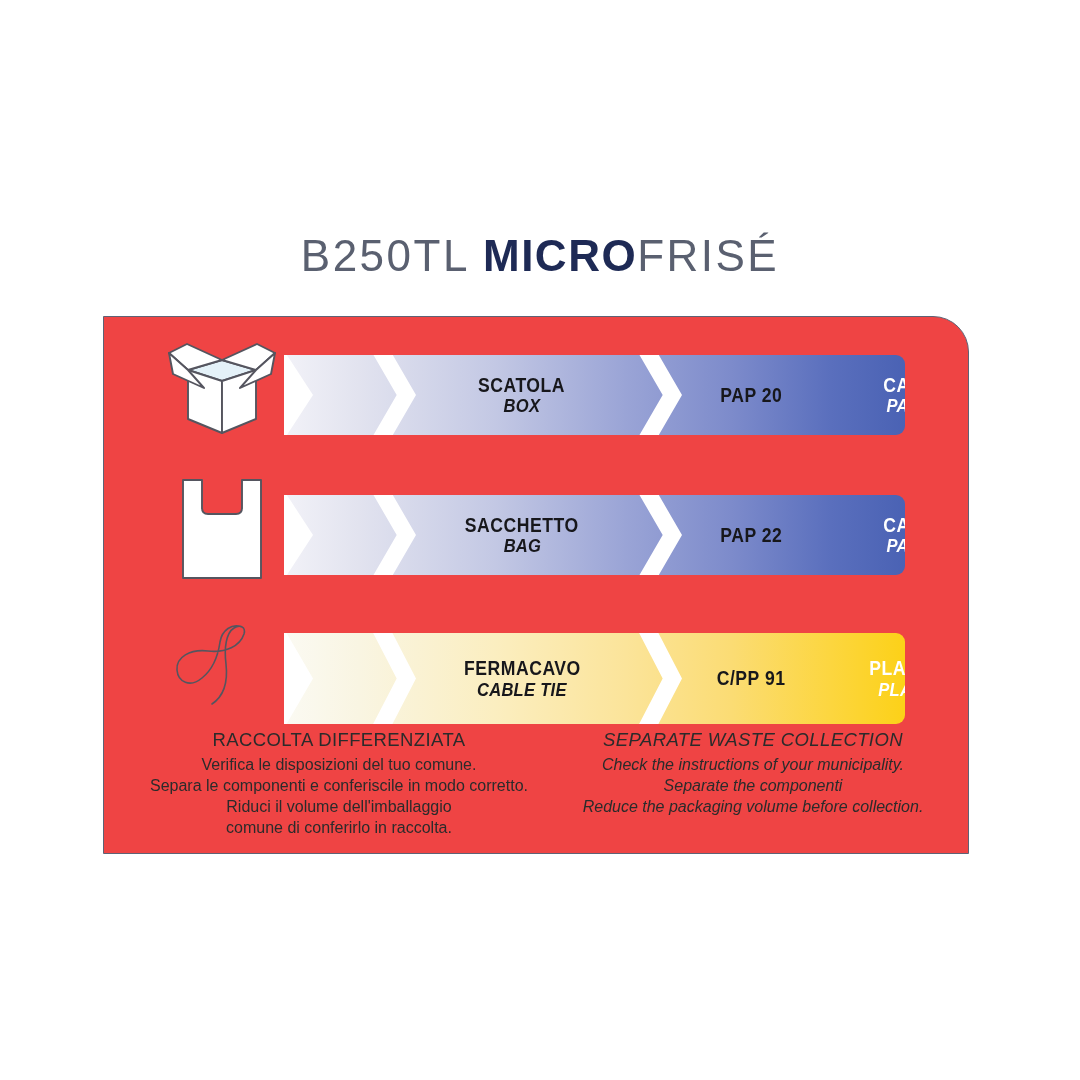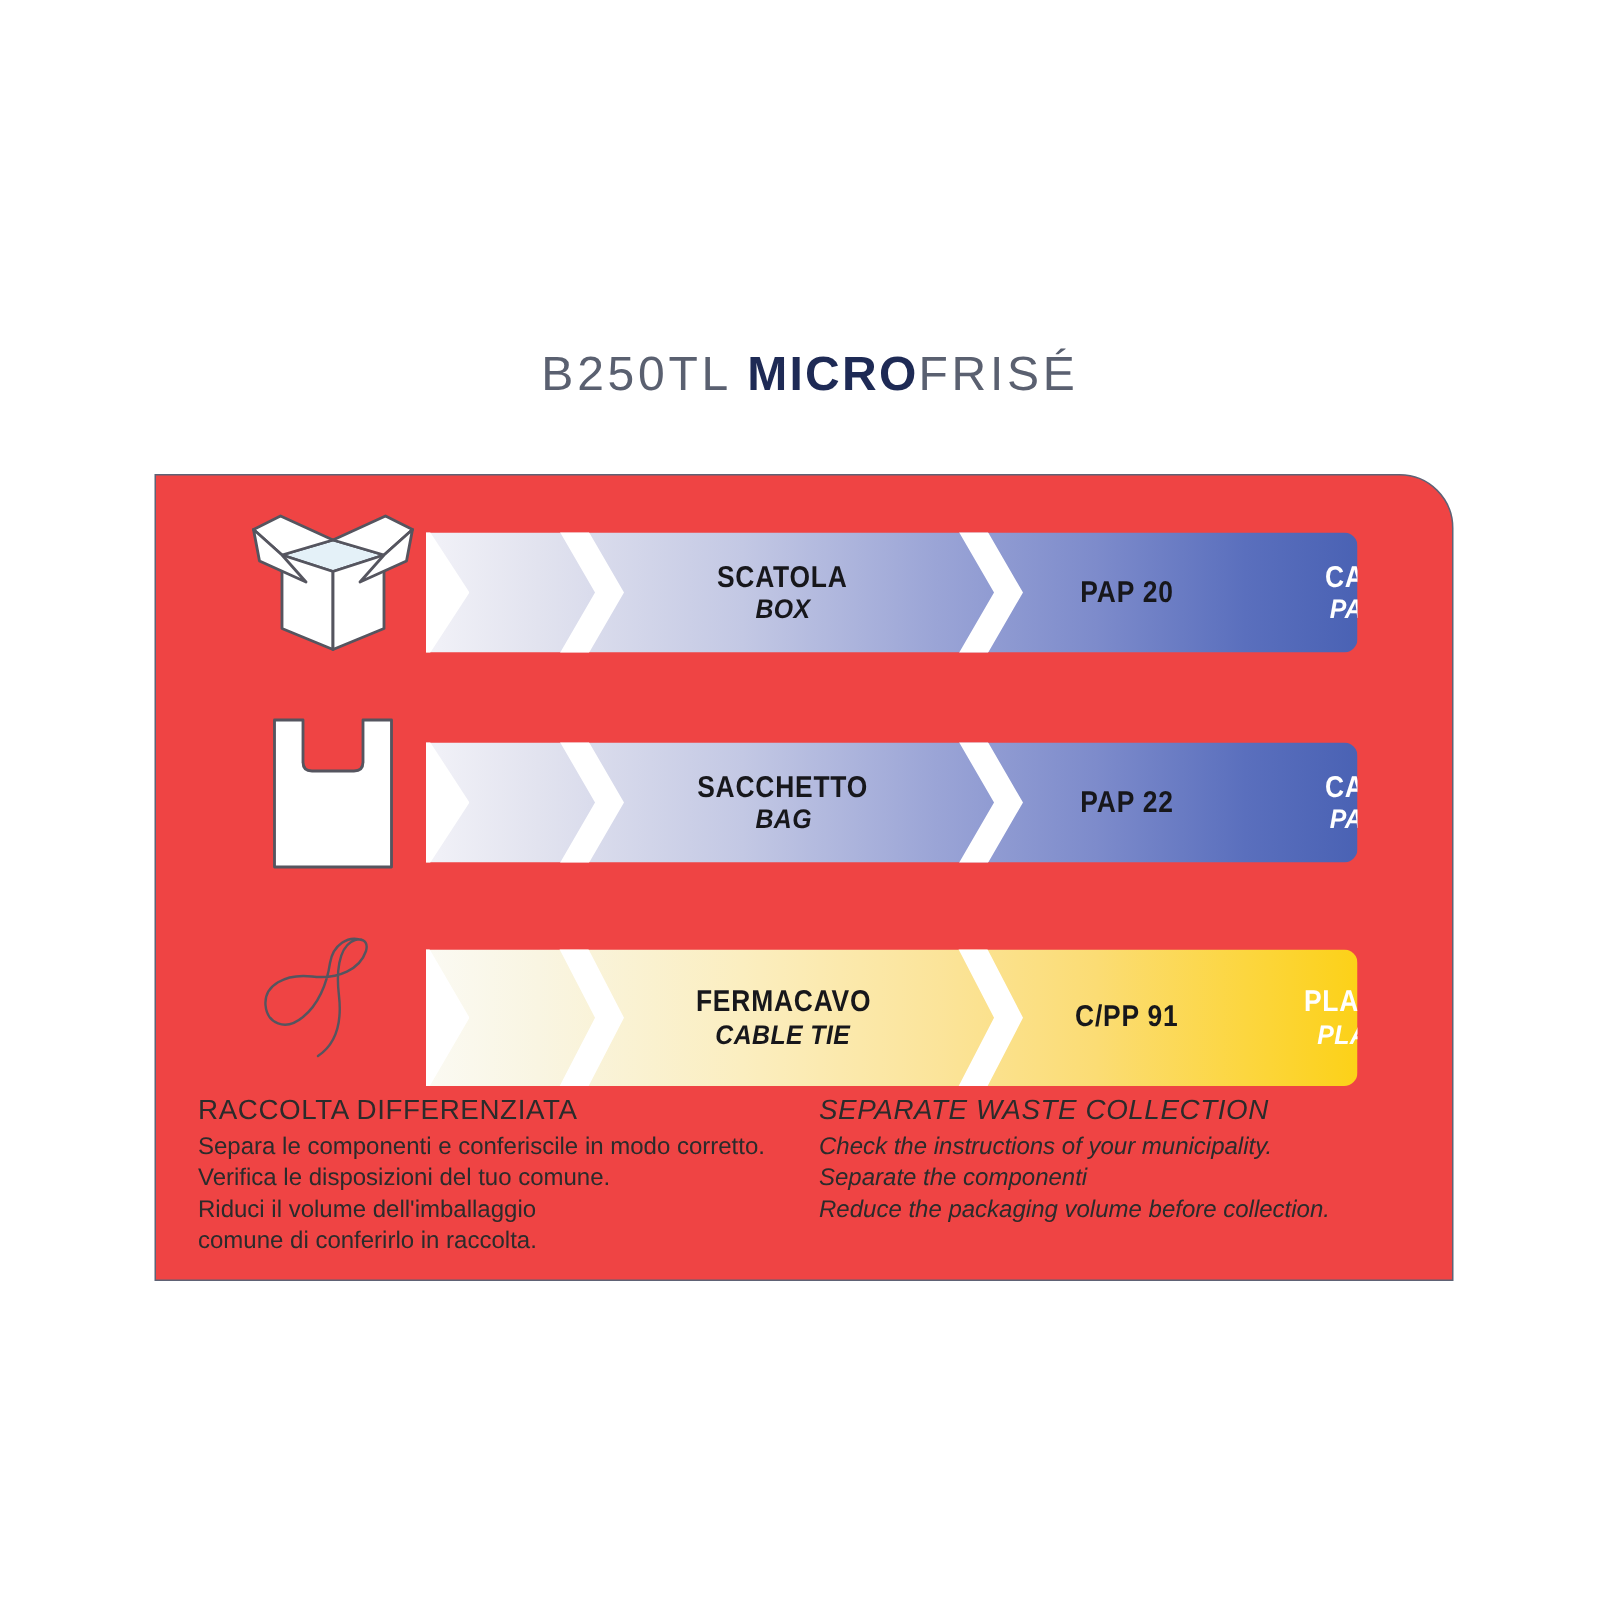--- a/index.html
+++ b/index.html
@@ -15,21 +15,21 @@
     position: relative;
   }
 
   
   #title {
     position: absolute;
     top: 231px;
     left: 0;
     width: 1080px;
     text-align: center;
-    font-size: 32px;
+    font-size: 44px;
     letter-spacing: 2.5px;
     color: #5a6070;
     font-weight: 300;
     white-space: nowrap;
   }
   #title .tl-light { font-weight: 300; color: #5a6070; }
   #title .tl-bold  { font-weight: 700; color: #1e2a55; letter-spacing: 1.5px; }
 
   
   #card {
@@ -139,21 +139,21 @@
   .light .seg-main, .light .seg-sub { color: #ffffff; }
 
   
   #footer {
     position: absolute;
     left: 0;
     top: 412px;
     width: 866px;
     display: flex;
   }
-  .foot-col { width: 50%; color: #2b2b2b; }
+  .foot-col { width: 50%; text-align: center; color: #2b2b2b; }
   .foot-it { padding-left: 28px; }
   .foot-en { padding-right: 10px; }
   .foot-head {
     font-size: 18.5px;
     letter-spacing: 0.4px;
     margin-bottom: 3px;
   }
   .foot-line { font-size: 16px; line-height: 1.32; }
   .foot-en .foot-head,
   .foot-en .foot-line { font-style: italic; }
@@ -243,22 +243,22 @@
       <div class="seg-label seg-3 light">
         <span class="seg-main">PLASTICA</span>
         <span class="seg-sub">PLASTIC</span>
       </div>
     </div>
   </div>
 
   <div id="footer">
     <div class="foot-col foot-it">
       <div class="foot-head">RACCOLTA DIFFERENZIATA</div>
+      <div class="foot-line">Verifica le disposizioni del tuo comune.</div>
       <div class="foot-line">Separa le componenti e conferiscile in modo corretto.</div>
-      <div class="foot-line">Verifica le disposizioni del tuo comune.</div>
       <div class="foot-line">Riduci il volume dell'imballaggio</div>
       <div class="foot-line">comune di conferirlo in raccolta.</div>
     </div>
     <div class="foot-col foot-en">
       <div class="foot-head">SEPARATE WASTE COLLECTION</div>
       <div class="foot-line">Check the instructions of your municipality.</div>
       <div class="foot-line">Separate the componenti</div>
       <div class="foot-line">Reduce the packaging volume before collection.</div>
     </div>
   </div>

